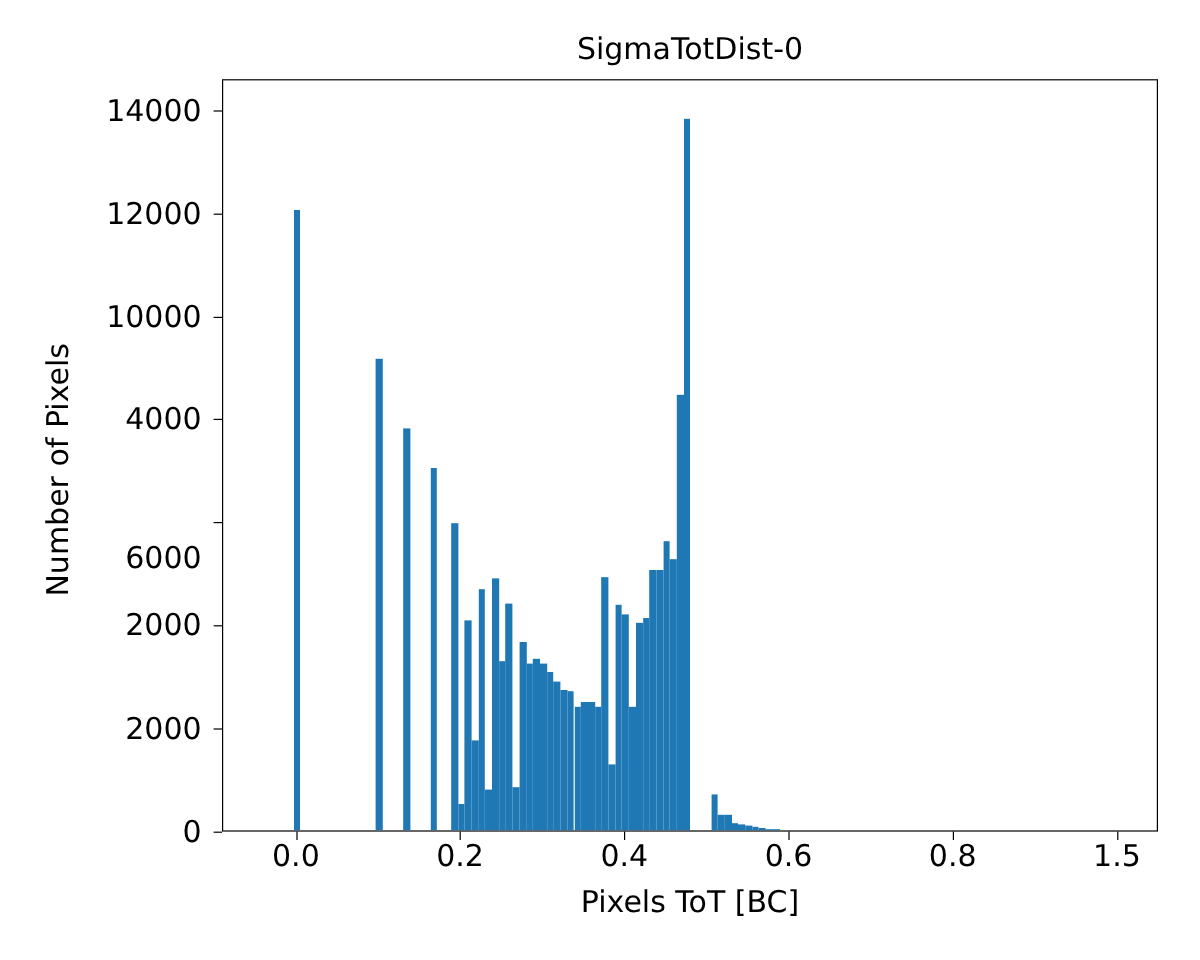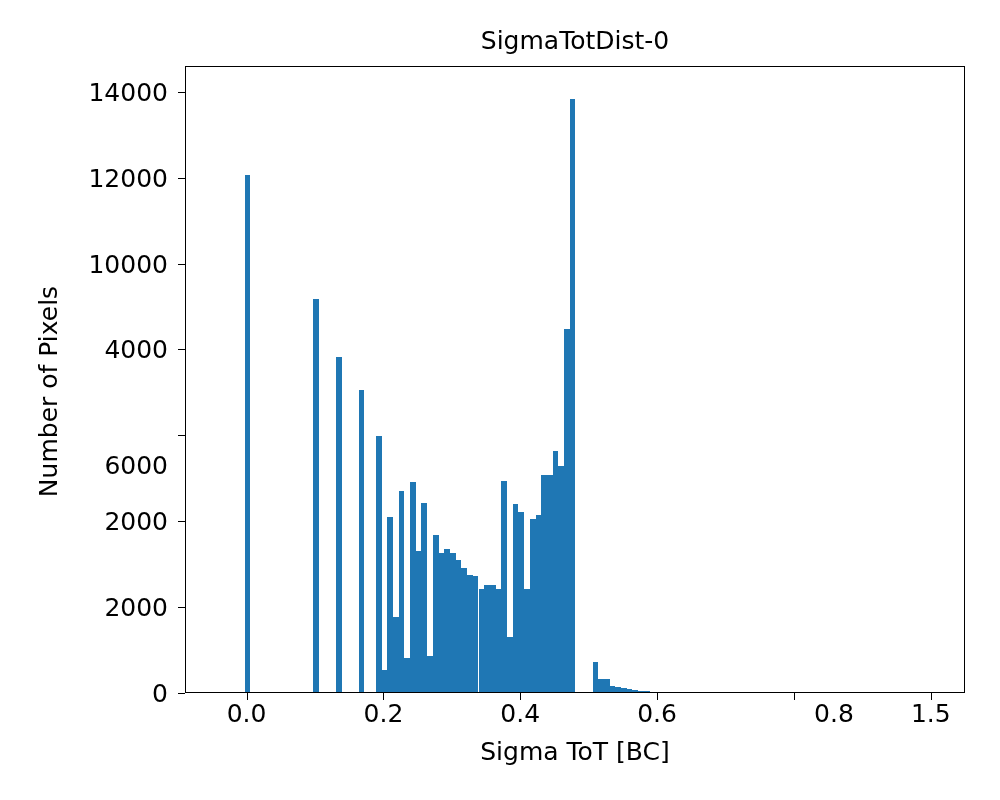--- a/index.html
+++ b/index.html
@@ -217,18 +217,18 @@
       <div class="xtick-mark" style="left: 520.263px;"></div>
       <div class="xtick-mark" style="left: 657.105px;"></div>
       <div class="xtick-mark" style="left: 793.947px;"></div>
       <div class="xtick-mark" style="left: 930.789px;"></div>
     </div>
   <div id="xtick-labels">
       <div class="xtick-label" style="left: 246.579px; text-align: center;">0.0</div>
       <div class="xtick-label" style="left: 383.421px;">0.2</div>
       <div class="xtick-label" style="left: 520.263px;">0.4</div>
       <div class="xtick-label" style="left: 657.105px;">0.6</div>
-      <div class="xtick-label" style="left: 793.947px; margin-left: 40px;">0.8</div>
+      <div class="xtick-label" style="left: 793.947px;">0.8</div>
       <div class="xtick-label" style="left: 930.789px;">1.5</div>
     </div>
-  <div id="xlabel">Sigma ToT [BC]</div>
+  <div id="xlabel">Pixels ToT [BC]</div>
 
 </div>
 
 </body></html>

